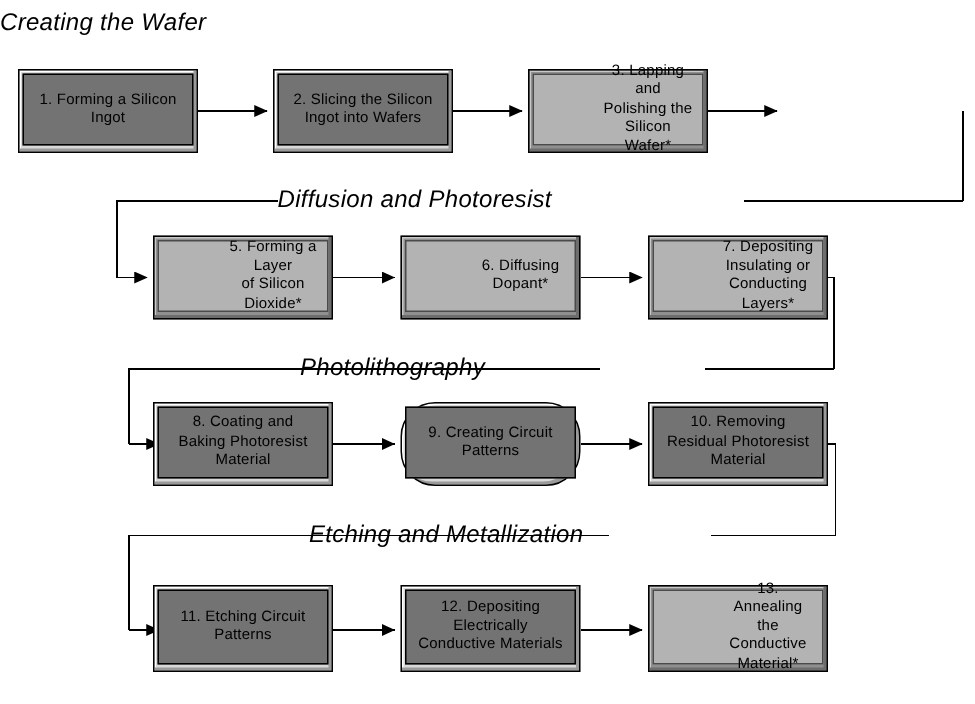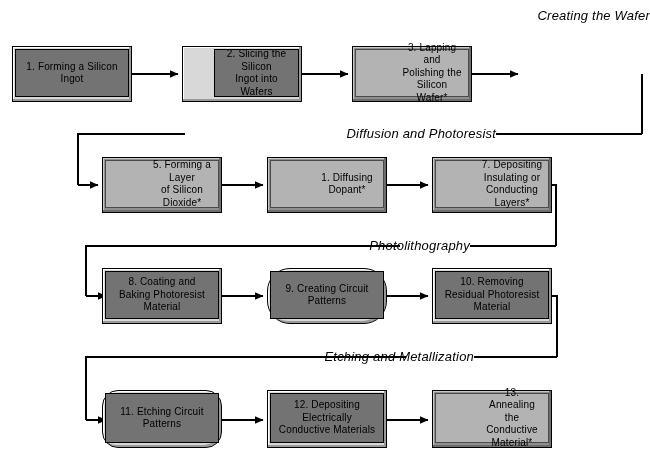--- a/index.html
+++ b/index.html
@@ -22,25 +22,25 @@
     left: 0;
     top: 0;
     width: 650px;
     height: 469px;
   }
 
   
   .section-title {
     position: absolute;
     font-style: italic;
-    font-size: 13px;
+    font-size: 16px;
     color: #000000;
     white-space: nowrap;
     letter-spacing: 0.2px;
-    text-align: right;
+    text-align: left;
     line-height: 13px;
   }
 
   
   .pbox {
     position: absolute;
     box-sizing: border-box;
     border: 1px solid #000000;
     background: #ffffff;
     padding: 2px 2px 4px 2px;
@@ -127,21 +127,21 @@
 
   <div class="section-title" style="left:200px; top:239px; width:270px;">Photolithography</div>
 
   <div class="pbox plain" style="left:12px; top:46px; width:120px; height:56px;">
     <div class="inner">
       <span class="label">1. Forming a Silicon
 Ingot</span>
     </div>
   </div>
 
-  <div class="pbox plain" style="left:182px; top:46px; width:120px; height:56px;padding-left:31px;">
+  <div class="pbox plain" style="left:182px; top:46px; width:120px; height:56px;">
     <div class="inner">
       <span class="label">2. Slicing the Silicon
 Ingot into Wafers</span>
     </div>
   </div>
 
   <div class="pbox shaded" style="left:352px; top:46px; width:120px; height:56px;">
     <div class="inner">
       <span class="label">3. Lapping and
 Polishing the Silicon
@@ -152,21 +152,21 @@
 
   <div class="pbox shaded" style="left:102px; top:157px; width:120px; height:56px;">
     <div class="inner">
       <span class="label">5. Forming a Layer
 of Silicon Dioxide*</span>
     </div>
   </div>
 
   <div class="pbox shaded" style="left:267px; top:157px; width:120px; height:56px;">
     <div class="inner">
-      <span class="label">1. Diffusing Dopant*</span>
+      <span class="label">6. Diffusing Dopant*</span>
     </div>
   </div>
 
   <div class="pbox shaded" style="left:432px; top:157px; width:120px; height:56px;">
     <div class="inner">
       <span class="label">7. Depositing
 Insulating or
 Conducting Layers*</span>
     </div>
   </div>
@@ -187,21 +187,21 @@
   </div>
 
   <div class="pbox plain" style="left:432px; top:268px; width:120px; height:56px;">
     <div class="inner">
       <span class="label">10. Removing
 Residual Photoresist
 Material</span>
     </div>
   </div>
 
-  <div class="pbox plain" style="left:102px; top:390px; width:120px; height:58px;border-radius:16px;">
+  <div class="pbox plain" style="left:102px; top:390px; width:120px; height:58px;">
     <div class="inner">
       <span class="label">11. Etching Circuit
 Patterns</span>
     </div>
   </div>
 
   <div class="pbox plain" style="left:267px; top:390px; width:120px; height:58px;">
     <div class="inner">
       <span class="label">12. Depositing
 Electrically

